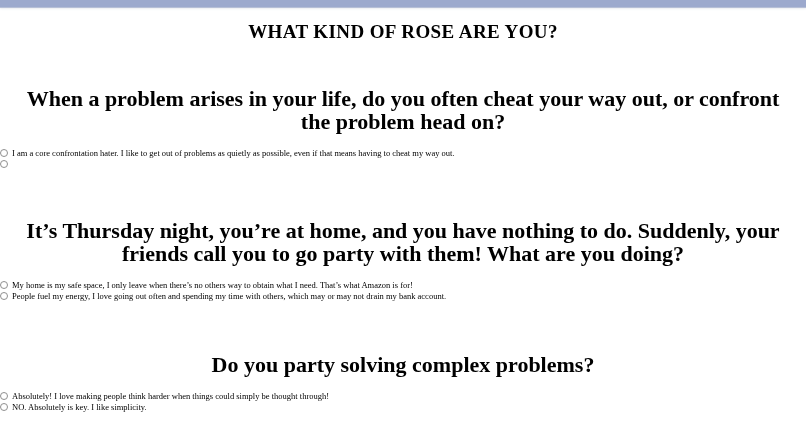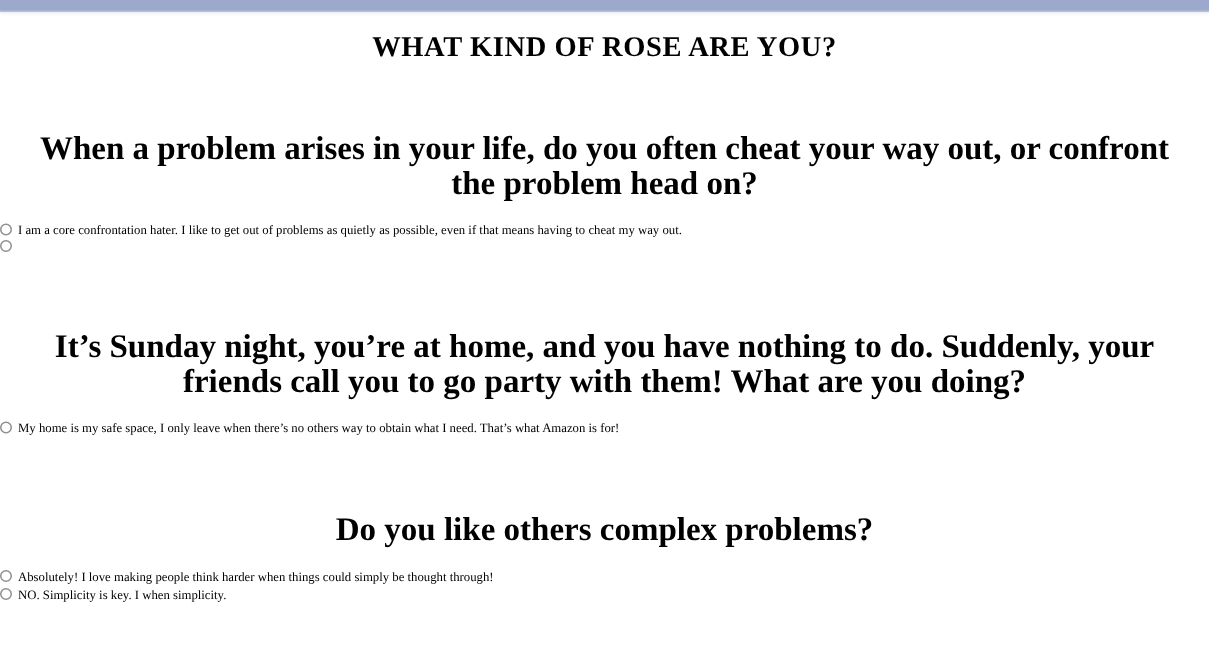--- a/index.html
+++ b/index.html
@@ -74,34 +74,38 @@
       <span class="radio"></span>
       <span class="option-label">I am a core confrontation hater. I like to get out of problems as quietly as possible, even if that means having to cheat my way out.</span>
     </div>
     <div class="option-row">
       <span class="radio"></span>
     </div>
   </div>
 </section>
 
 <section class="question-block spaced">
-  <h2 class="question-text">It’s Sunday night, you’re at home, and you have nothing to do. Suddenly, your friends call you to go party with them! What are you doing?</h2>
+  <h2 class="question-text">It’s Thursday night, you’re at home, and you have nothing to do. Suddenly, your friends call you to go party with them! What are you doing?</h2>
   <div class="options">
     <div class="option-row">
       <span class="radio"></span>
       <span class="option-label">My home is my safe space, I only leave when there’s no others way to obtain what I need. That’s what Amazon is for!</span>
     </div>
+    <div class="option-row">
+      <span class="radio"></span>
+      <span class="option-label">People fuel my energy, I love going out often and spending my time with others, which may or may not drain my bank account.</span>
+    </div>
   </div>
 </section>
 
 <section class="question-block spaced">
-  <h2 class="question-text">Do you like others complex problems?</h2>
+  <h2 class="question-text">Do you party solving complex problems?</h2>
   <div class="options">
     <div class="option-row">
       <span class="radio"></span>
       <span class="option-label">Absolutely! I love making people think harder when things could simply be thought through!</span>
     </div>
     <div class="option-row">
       <span class="radio"></span>
-      <span class="option-label">NO. Simplicity is key. I when simplicity.</span>
+      <span class="option-label">NO. Absolutely is key. I like simplicity.</span>
     </div>
   </div>
 </section>
 
 </body></html>

